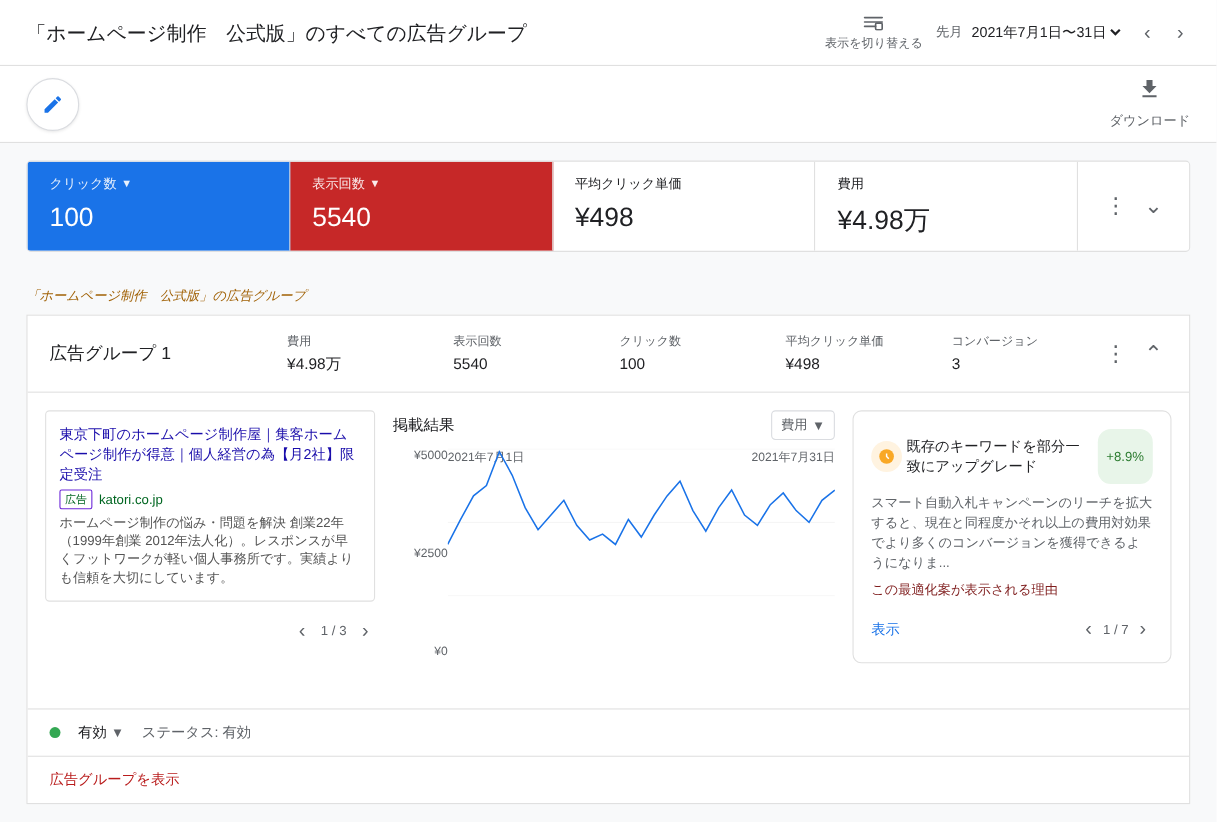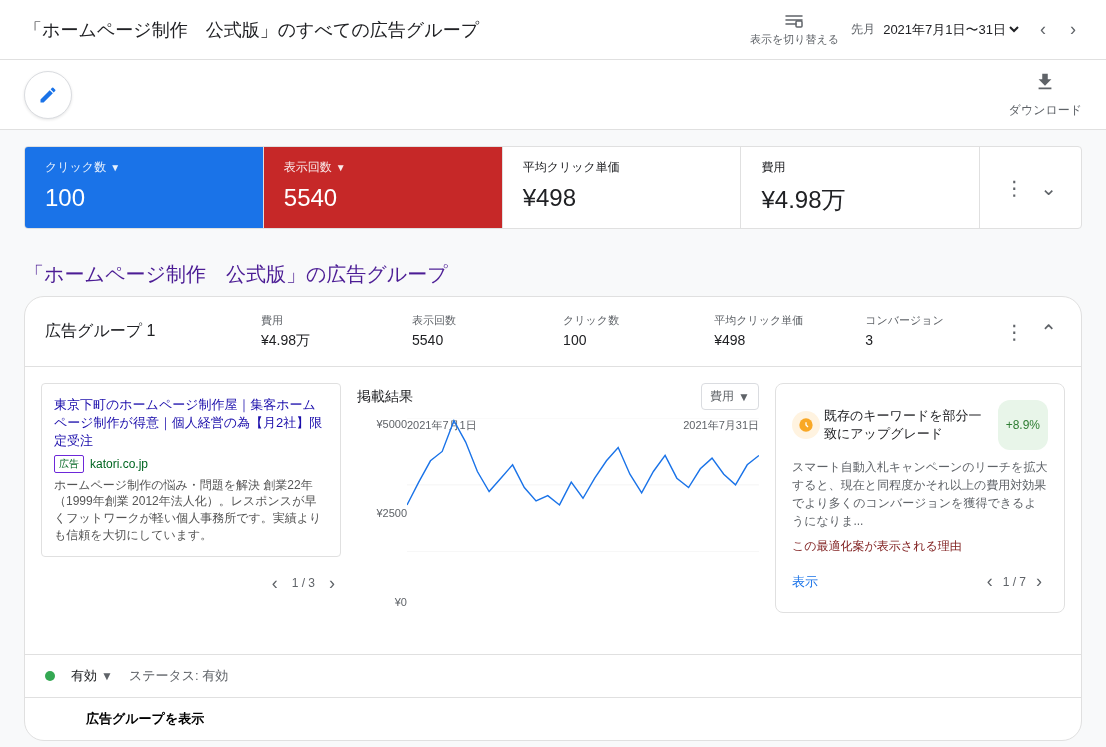--- a/index.html
+++ b/index.html
@@ -41,24 +41,24 @@
       flex: 1; padding: 12px 20px; border-right: 1px solid #e0e0e0; position: relative;
     }
     .metric-cell:last-child { border-right: none; }
     .metric-cell.active-blue { background: #1a73e8; color: #fff; }
     .metric-cell.active-red { background: #c62828; color: #fff; }
     .metric-label { font-size: 12px; display: flex; align-items: center; gap: 4px; margin-bottom: 8px; }
     .metric-value { font-size: 24px; font-weight: 400; }
     .metric-cell.active-blue .metric-label, .metric-cell.active-red .metric-label { color: rgba(255,255,255,0.9); }
     .metric-cell.active-blue .metric-value, .metric-cell.active-red .metric-value { color: #fff; }
 
-    .section-title { font-size: 20px; font-weight: 400; padding: 16px 24px 8px; color: #4c1d95; }
+    .section-title { font-size: 12px; font-weight: 400; padding: 16px 24px 8px; color: #a16207; font-style: italic; }
 
     .ad-group-card {
-      margin: 0 24px 24px; background: #fff; border: 1px solid #e0e0e0; border-radius: 20px; overflow: hidden;
+      margin: 0 24px 24px; background: #fff; border: 1px solid #e0e0e0; border-radius: 0; overflow: hidden;
     }
 
     .ad-group-header {
       display: flex; align-items: center; padding: 16px 20px;
       border-bottom: 1px solid #e0e0e0;
     }
     .ad-group-name { font-size: 16px; font-weight: 500; flex: 0 0 200px; }
     .ad-group-stats { display: flex; flex: 1; gap: 0; }
     .stat-item { flex: 1; padding: 0 16px; }
     .stat-label { font-size: 11px; color: #5f6368; margin-bottom: 4px; }
@@ -106,21 +106,21 @@
     .rec-nav { display: flex; align-items: center; gap: 4px; font-size: 12px; color: #5f6368; }
 
     .ad-group-footer {
       display: flex; align-items: center; padding: 12px 20px; border-top: 1px solid #e0e0e0; gap: 16px;
     }
     .status-dot { width: 10px; height: 10px; border-radius: 50%; background: #34a853; flex-shrink: 0; }
     .status-label { font-size: 13px; color: #202124; display: flex; align-items: center; gap: 4px; }
     .status-dropdown { background: none; border: none; cursor: pointer; color: #5f6368; font-size: 12px; }
 
     .view-link-bar { padding: 12px 20px; border-top: 1px solid #e0e0e0; }
-    .view-link { color: #000000; font-size: 13px; font-weight: 700; cursor: pointer; text-decoration: none; margin-left: 41px; }
+    .view-link { color: #b91c1c; font-size: 13px; font-weight: 400; cursor: pointer; text-decoration: none; }
   </style>
 </head>
 <body>
 
 <div class="top-bar">
   <span class="top-bar-title">「ホームページ制作　公式版」のすべての広告グループ</span>
   <div class="top-bar-right">
     <div class="toggle-icon">
       <svg width="20" height="16" viewBox="0 0 20 16" fill="none">
         <path d="M2 4h16M2 8h16M2 12h10" stroke="#5f6368" stroke-width="1.5" stroke-linecap="round"></path>

